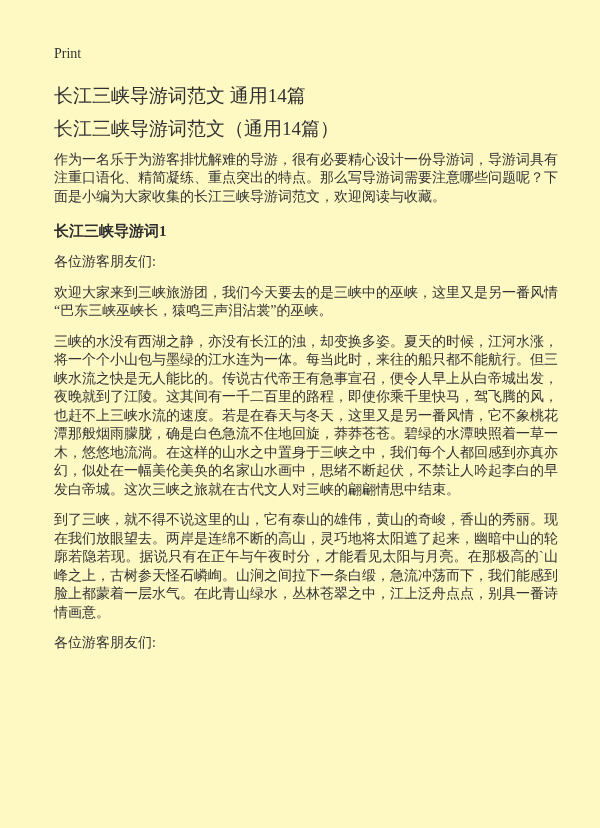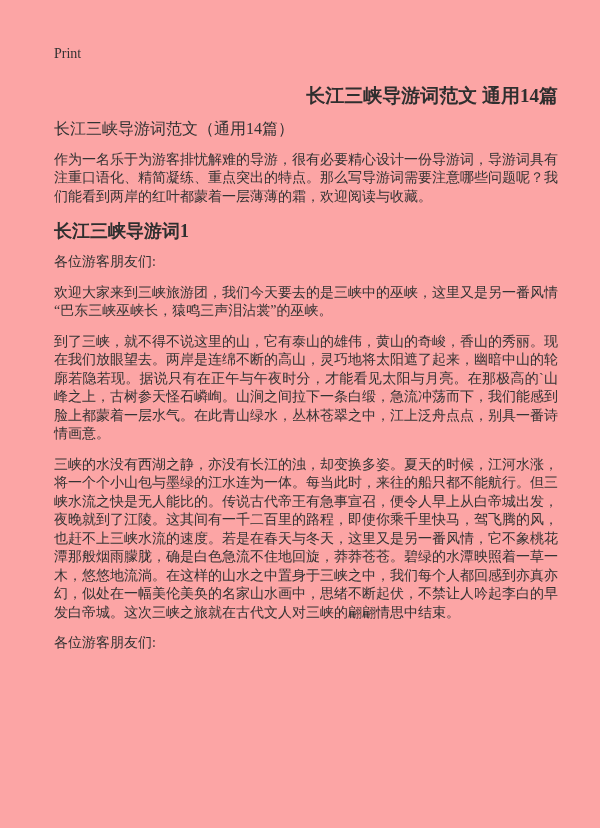--- a/index.html
+++ b/index.html
@@ -12,78 +12,78 @@
     height: 828px;
     overflow: hidden;
     font-family: "Liberation Serif", "DejaVu Serif", serif;
     color: #333333;
   }
   .page {
     box-sizing: border-box;
     width: 600px;
     min-height: 828px;
     padding: 44px 42px 0 54px;
-    background: #fca5a5;
+    background: #fef9c3;
   }
   .print-link {
     font-size: 14px;
     line-height: 17px;
     color: #333333;
     cursor: pointer;
     display: inline-block;
   }
   h1.title {
     font-size: 19px;
     line-height: 24px;
-    font-weight: bold;
-    text-align: right;
+    font-weight: normal;
+    text-align: left;
     margin: 22px 0 0 0;
     color: #2f2f2f;
   }
   p.subtitle {
-    font-size: 16px;
+    font-size: 19px;
     line-height: 18.5px;
     margin: 12px 0 0 0;
   }
   p.para {
     font-size: 14px;
     line-height: 18.5px;
     margin: 12px 0;
     text-align: justify;
     text-justify: inter-ideograph;
     word-break: break-all;
   }
   h2.section-heading {
-    font-size: 18px;
+    font-size: 15px;
     line-height: 19px;
     font-weight: bold;
     margin: 16px 0 12px 0;
     color: #2f2f2f;
   }
 </style>
 </head>
 <body>
 
 <div class="page">
 
   <div class="print-link">Print</div>
 
   <h1 class="title">长江三峡导游词范文 通用14篇</h1>
 
   <p class="subtitle">长江三峡导游词范文（通用14篇）</p>
 
-  <p class="para">作为一名乐于为游客排忧解难的导游，很有必要精心设计一份导游词，导游词具有注重口语化、精简凝练、重点突出的特点。那么写导游词需要注意哪些问题呢？我们能看到两岸的红叶都蒙着一层薄薄的霜，欢迎阅读与收藏。</p>
+  <p class="para">作为一名乐于为游客排忧解难的导游，很有必要精心设计一份导游词，导游词具有注重口语化、精简凝练、重点突出的特点。那么写导游词需要注意哪些问题呢？下面是小编为大家收集的长江三峡导游词范文，欢迎阅读与收藏。</p>
 
   <h2 class="section-heading">长江三峡导游词1</h2>
 
   <p class="para">各位游客朋友们:</p>
 
   <p class="para">欢迎大家来到三峡旅游团，我们今天要去的是三峡中的巫峡，这里又是另一番风情“巴东三峡巫峡长，猿鸣三声泪沾裳”的巫峡。</p>
 
 
+  <p class="para">三峡的水没有西湖之静，亦没有长江的浊，却变换多姿。夏天的时候，江河水涨，将一个个小山包与墨绿的江水连为一体。每当此时，来往的船只都不能航行。但三峡水流之快是无人能比的。传说古代帝王有急事宣召，便令人早上从白帝城出发，夜晚就到了江陵。这其间有一千二百里的路程，即使你乘千里快马，驾飞腾的风，也赶不上三峡水流的速度。若是在春天与冬天，这里又是另一番风情，它不象桃花潭那般烟雨朦胧，确是白色急流不住地回旋，莽莽苍苍。碧绿的水潭映照着一草一木，悠悠地流淌。在这样的山水之中置身于三峡之中，我们每个人都回感到亦真亦幻，似处在一幅美伦美奂的名家山水画中，思绪不断起伏，不禁让人吟起李白的早发白帝城。这次三峡之旅就在古代文人对三峡的翩翩情思中结束。</p>
+
   <p class="para">到了三峡，就不得不说这里的山，它有泰山的雄伟，黄山的奇峻，香山的秀丽。现在我们放眼望去。两岸是连绵不断的高山，灵巧地将太阳遮了起来，幽暗中山的轮廓若隐若现。据说只有在正午与午夜时分，才能看见太阳与月亮。在那极高的`山峰之上，古树参天怪石嶙峋。山涧之间拉下一条白缎，急流冲荡而下，我们能感到脸上都蒙着一层水气。在此青山绿水，丛林苍翠之中，江上泛舟点点，别具一番诗情画意。</p>
-
-  <p class="para">三峡的水没有西湖之静，亦没有长江的浊，却变换多姿。夏天的时候，江河水涨，将一个个小山包与墨绿的江水连为一体。每当此时，来往的船只都不能航行。但三峡水流之快是无人能比的。传说古代帝王有急事宣召，便令人早上从白帝城出发，夜晚就到了江陵。这其间有一千二百里的路程，即使你乘千里快马，驾飞腾的风，也赶不上三峡水流的速度。若是在春天与冬天，这里又是另一番风情，它不象桃花潭那般烟雨朦胧，确是白色急流不住地回旋，莽莽苍苍。碧绿的水潭映照着一草一木，悠悠地流淌。在这样的山水之中置身于三峡之中，我们每个人都回感到亦真亦幻，似处在一幅美伦美奂的名家山水画中，思绪不断起伏，不禁让人吟起李白的早发白帝城。这次三峡之旅就在古代文人对三峡的翩翩情思中结束。</p>
 
 
   <p class="para">各位游客朋友们:</p>
 
 </div>
 
 </body></html>

